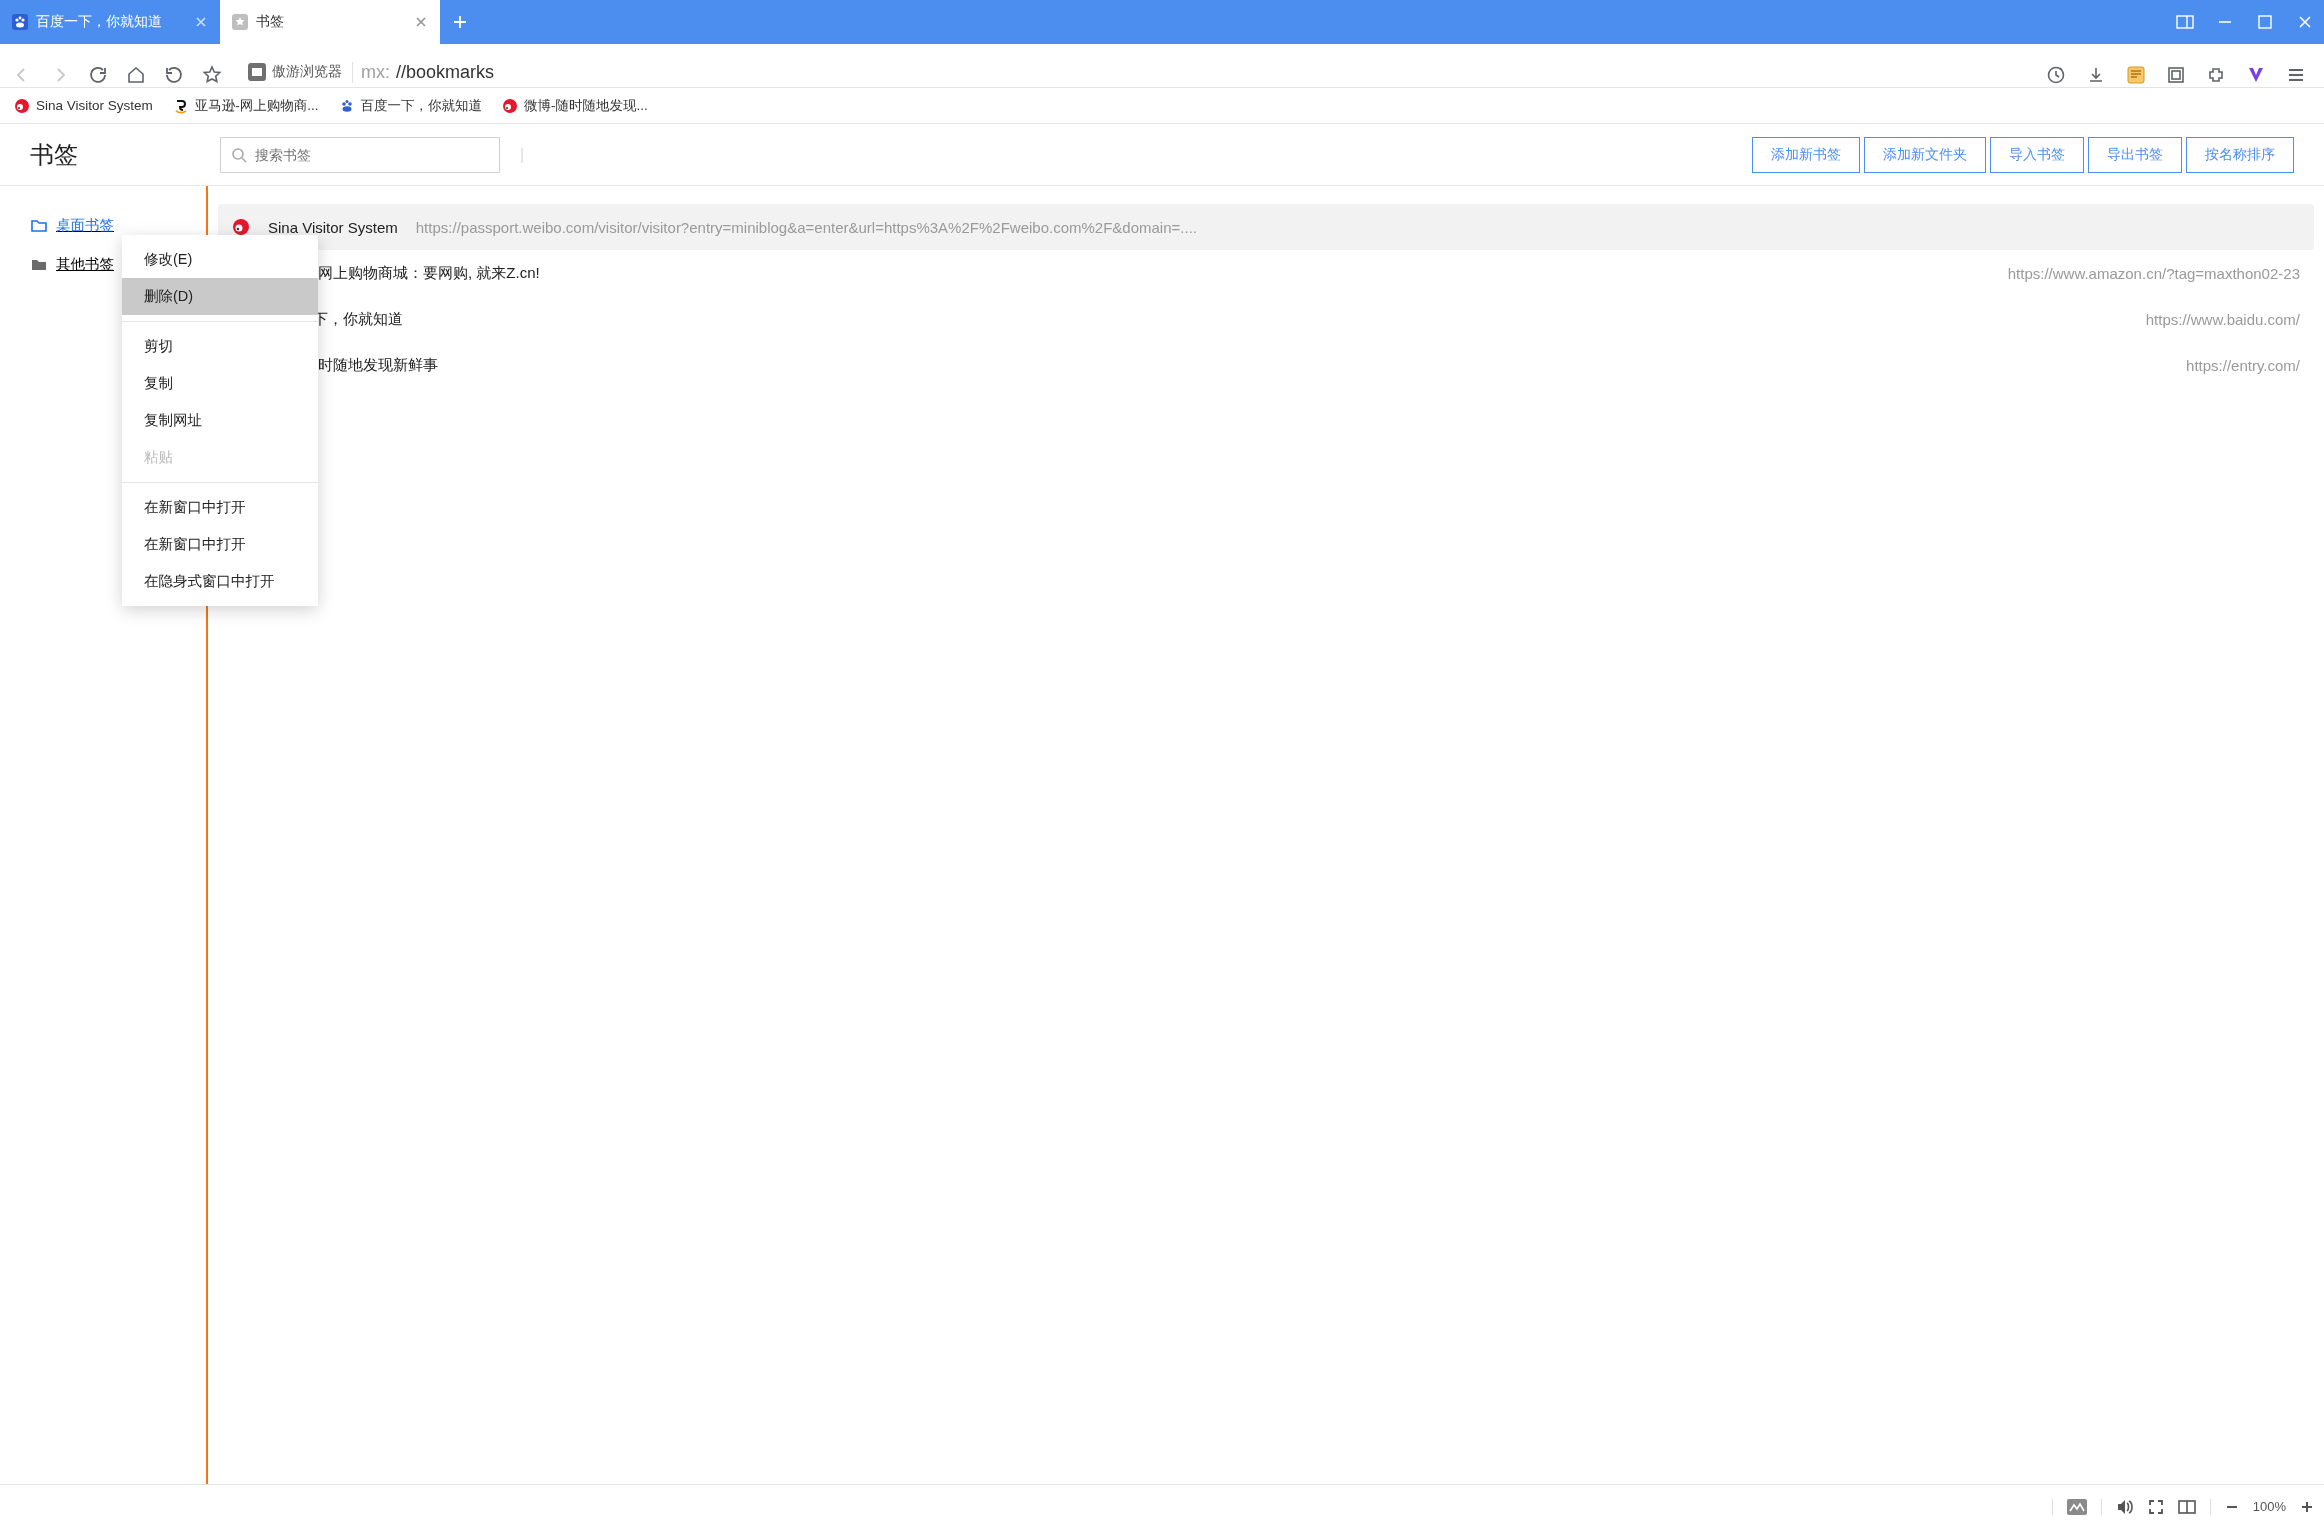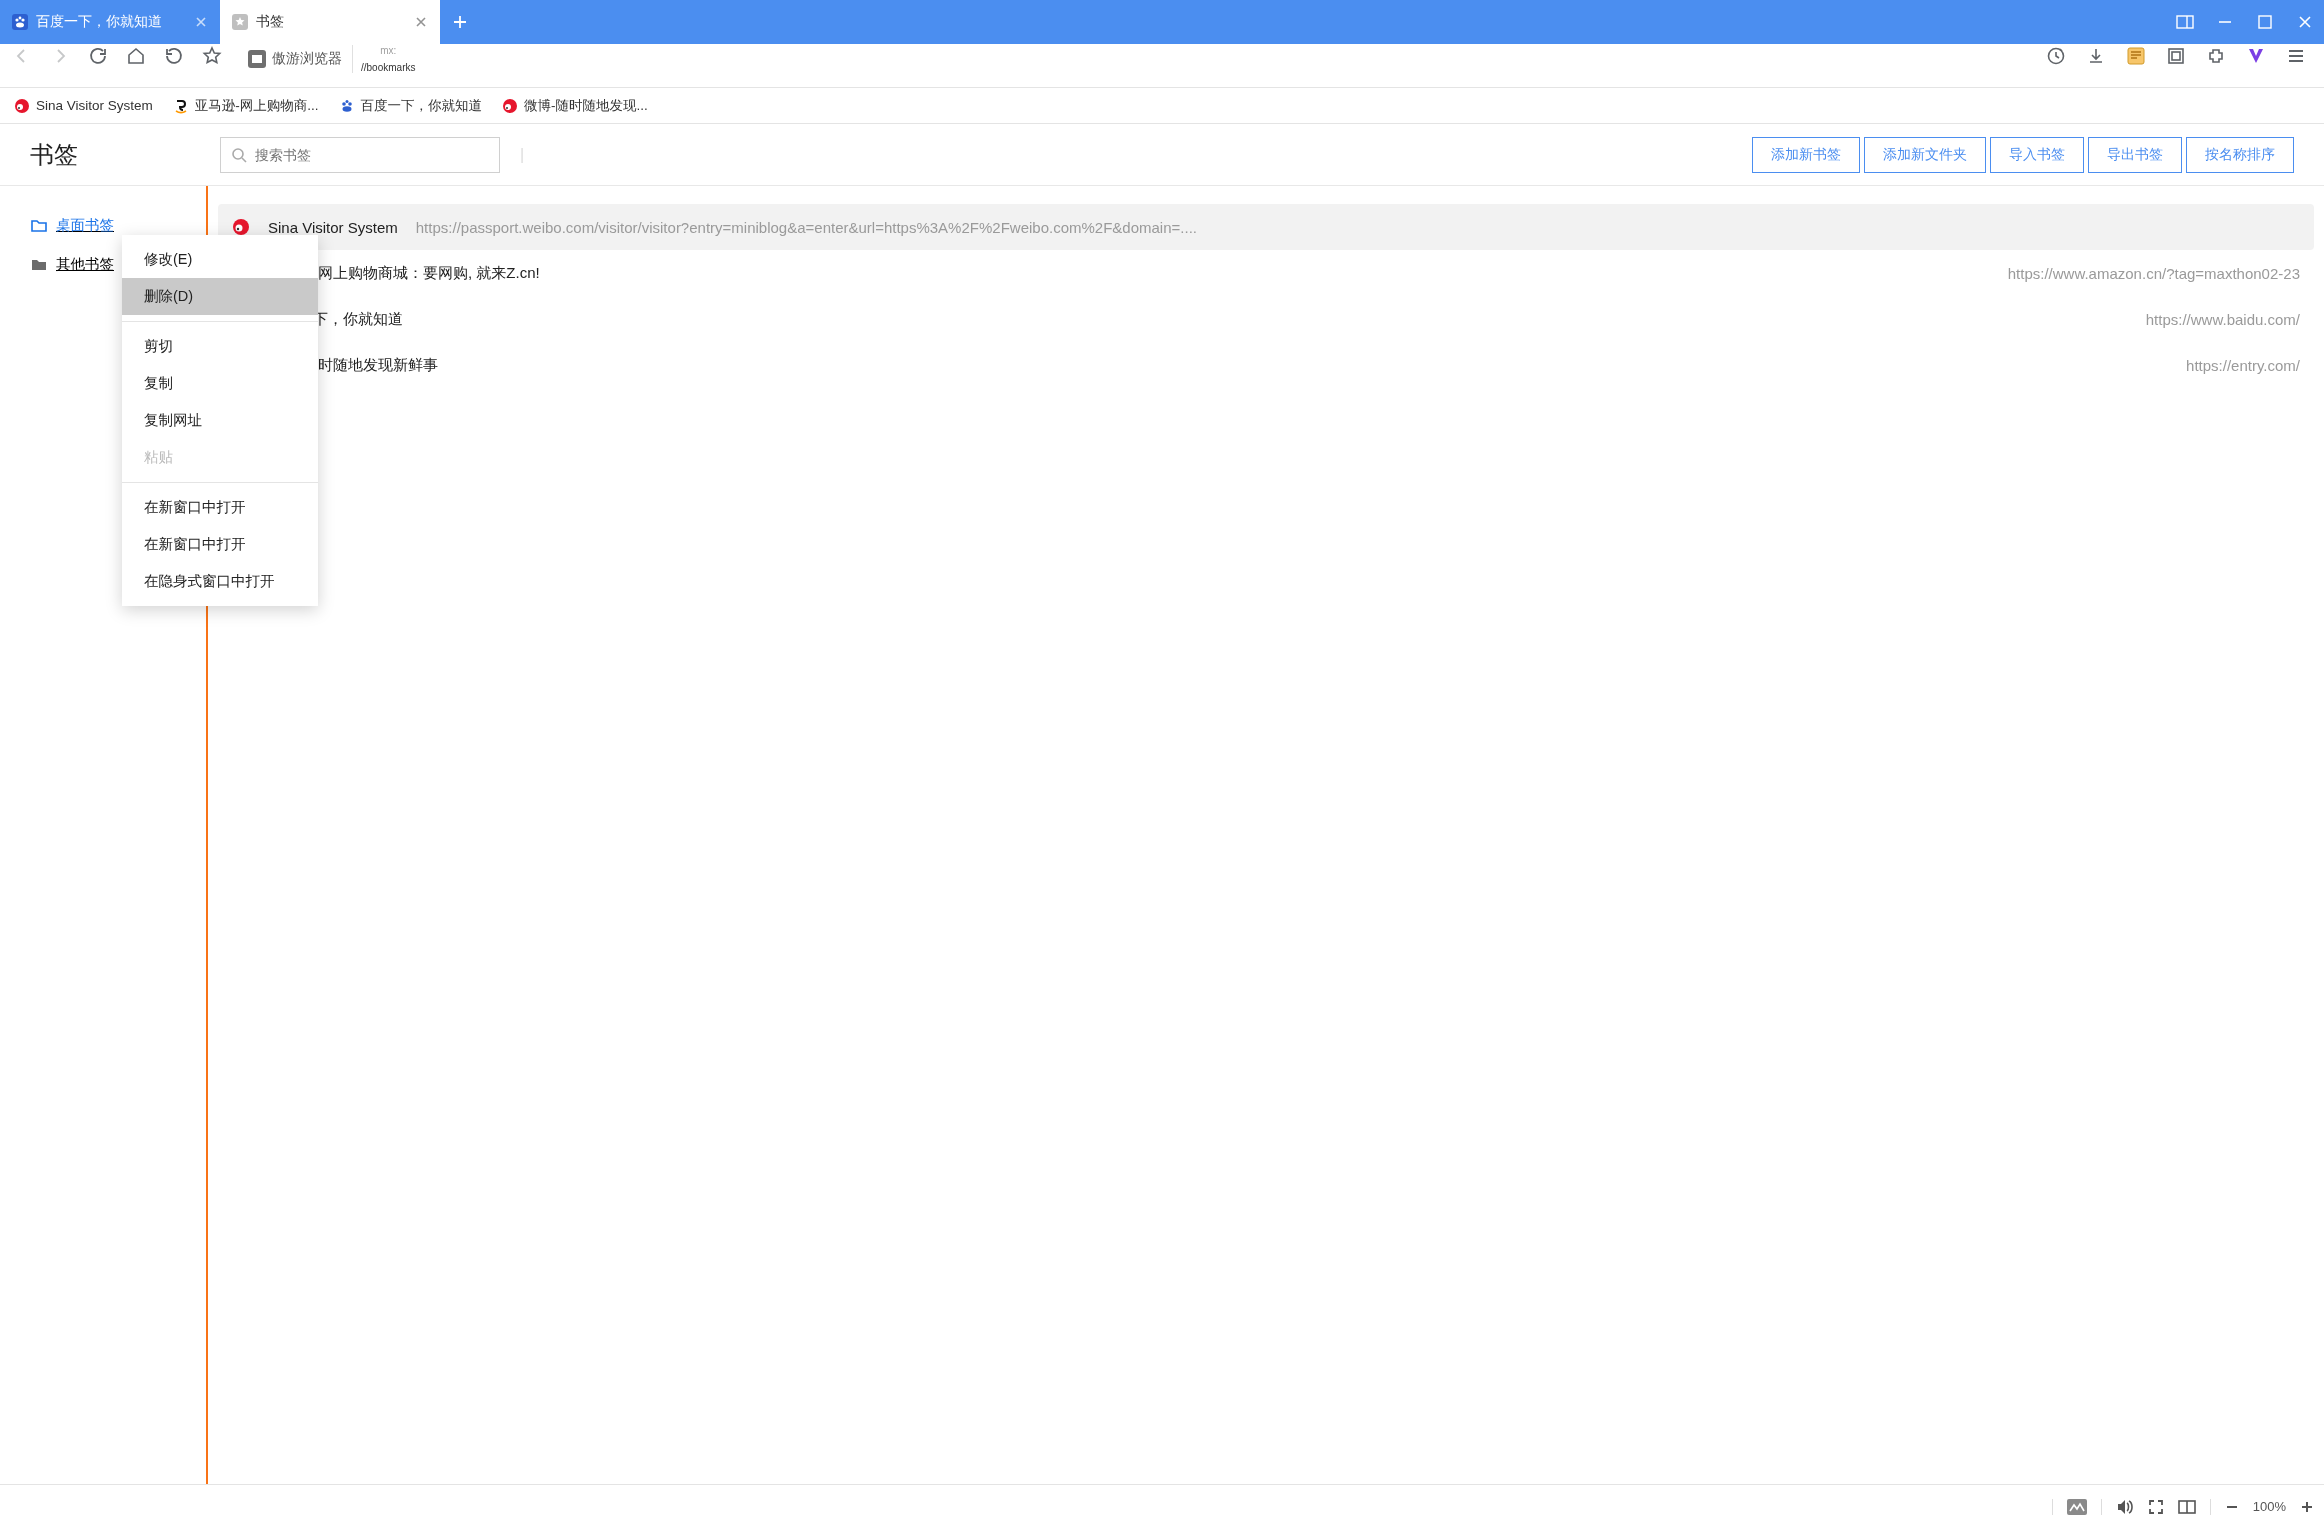--- a/index.html
+++ b/index.html
@@ -9,26 +9,26 @@
 .tab { display: flex; align-items: center; padding: 0 12px; min-width: 220px; max-width: 230px; position: relative; font-size: 14px; color: #fff; cursor: default; }
 .tab.active { background: #fff; color: #333; }
 .tab .favicon { width: 16px; height: 16px; margin-right: 8px; flex-shrink: 0; }
 .tab .title { flex: 1; white-space: nowrap; overflow: hidden; text-overflow: ellipsis; }
 .tab .close { width: 14px; height: 14px; margin-left: 8px; flex-shrink: 0; opacity: .7; cursor: pointer; }
 .newtab { width: 40px; display: flex; align-items: center; justify-content: center; color: #fff; cursor: pointer; }
 .titlebar-spacer { flex: 1; }
 .win-controls { display: flex; align-items: center; padding-right: 8px; gap: 18px; }
 .win-controls .wc { width: 22px; height: 22px; display: flex; align-items: center; justify-content: center; cursor: pointer; color: #fff; }
 
-.toolbar { height: 44px; border-bottom: 1px solid #e4e4e4; display: flex; align-items: flex-start; padding: 0 10px; gap: 14px; }
+.toolbar { height: 44px; border-bottom: 1px solid #e4e4e4; display: flex; align-items: flex-end; padding: 0 10px; gap: 14px; }
 .tbtn { width: 24px; height: 24px; display: flex; align-items: center; justify-content: center; color: #5f6368; cursor: pointer; }
 .tbtn.disabled { opacity: .35; cursor: default; }
 .addr-wrap { flex: 1; display: flex; align-items: center; height: 30px; }
 .addr-sec { display: flex; align-items: center; gap: 6px; color: #555; font-size: 14px; padding: 0 10px; border-left: 1px solid #e0e0e0; }
-.addr-url { font-size: 10px; color: #333; padding-left: 8px; flex-direction: column; }
+.addr-url { font-size: 18px; color: #333; padding-left: 8px; }
 .addr-url .gray { color: #a0a0a0; }
 .rt-icons { display: flex; align-items: center; gap: 16px; padding-right: 6px; }
 
 .bookmarks-bar { height: 36px; border-bottom: 1px solid #e4e4e4; display: flex; align-items: center; padding: 0 14px; gap: 20px; font-size: 13.5px; color: #333; }
 .bm-item { display: flex; align-items: center; gap: 6px; cursor: pointer; }
 .bm-item .fav { width: 16px; height: 16px; }
 
 .page-header { height: 62px; display: flex; align-items: center; padding: 0 30px; gap: 20px; border-bottom: 1px solid #e8e8e8; }
 .page-title { font-size: 24px; font-weight: 400; color: #222; width: 170px; }
 .search-box { width: 280px; height: 36px; border: 1px solid #d0d0d0; display: flex; align-items: center; padding: 0 10px; gap: 8px; }

